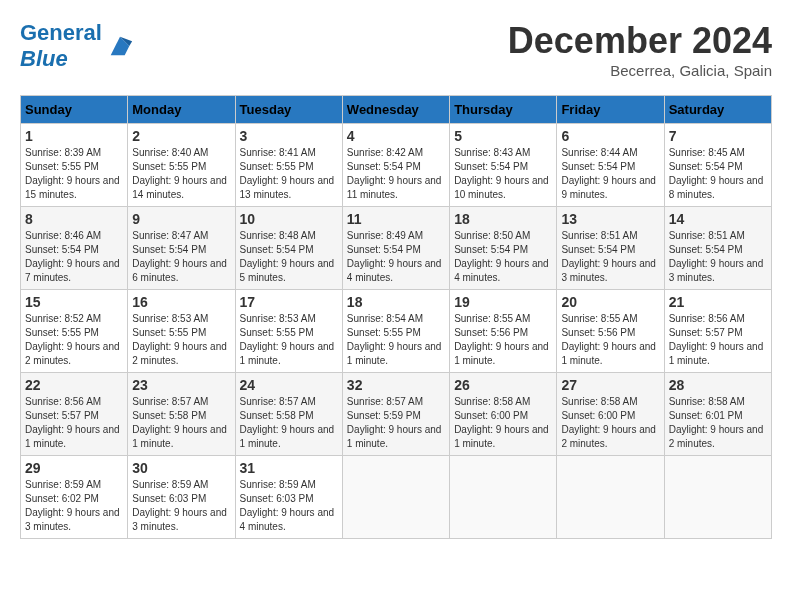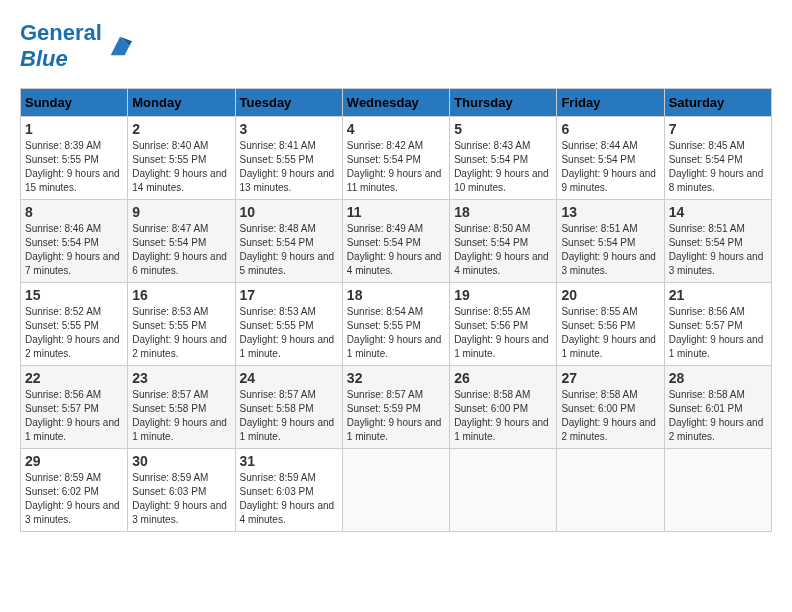--- a/index.html
+++ b/index.html
@@ -94,20 +94,24 @@
     <div>
       <span class="logo-text">
         <span>General</span><br><span style="color:#1a6faf;font-style:italic;">Blue</span>
       </span>
     </div>
     <svg class="logo-icon" viewBox="0 0 30 30" xmlns="http://www.w3.org/2000/svg">
       <polygon points="5,25 15,5 25,15 20,25" fill="#2878c0"></polygon>
       <polygon points="15,5 28,10 25,15" fill="#1a5f9e"></polygon>
     </svg>
   </div>
+  <div class="title-block">
+    <div class="month-year">December 2024</div>
+    <div class="location">Becerrea, Galicia, Spain</div>
+  </div>
 </div>
 
 <table>
   <thead>
     <tr>
     <th>Sunday</th>
         <th>Monday</th>
         <th>Tuesday</th>
         <th>Wednesday</th>
         <th>Thursday</th>

